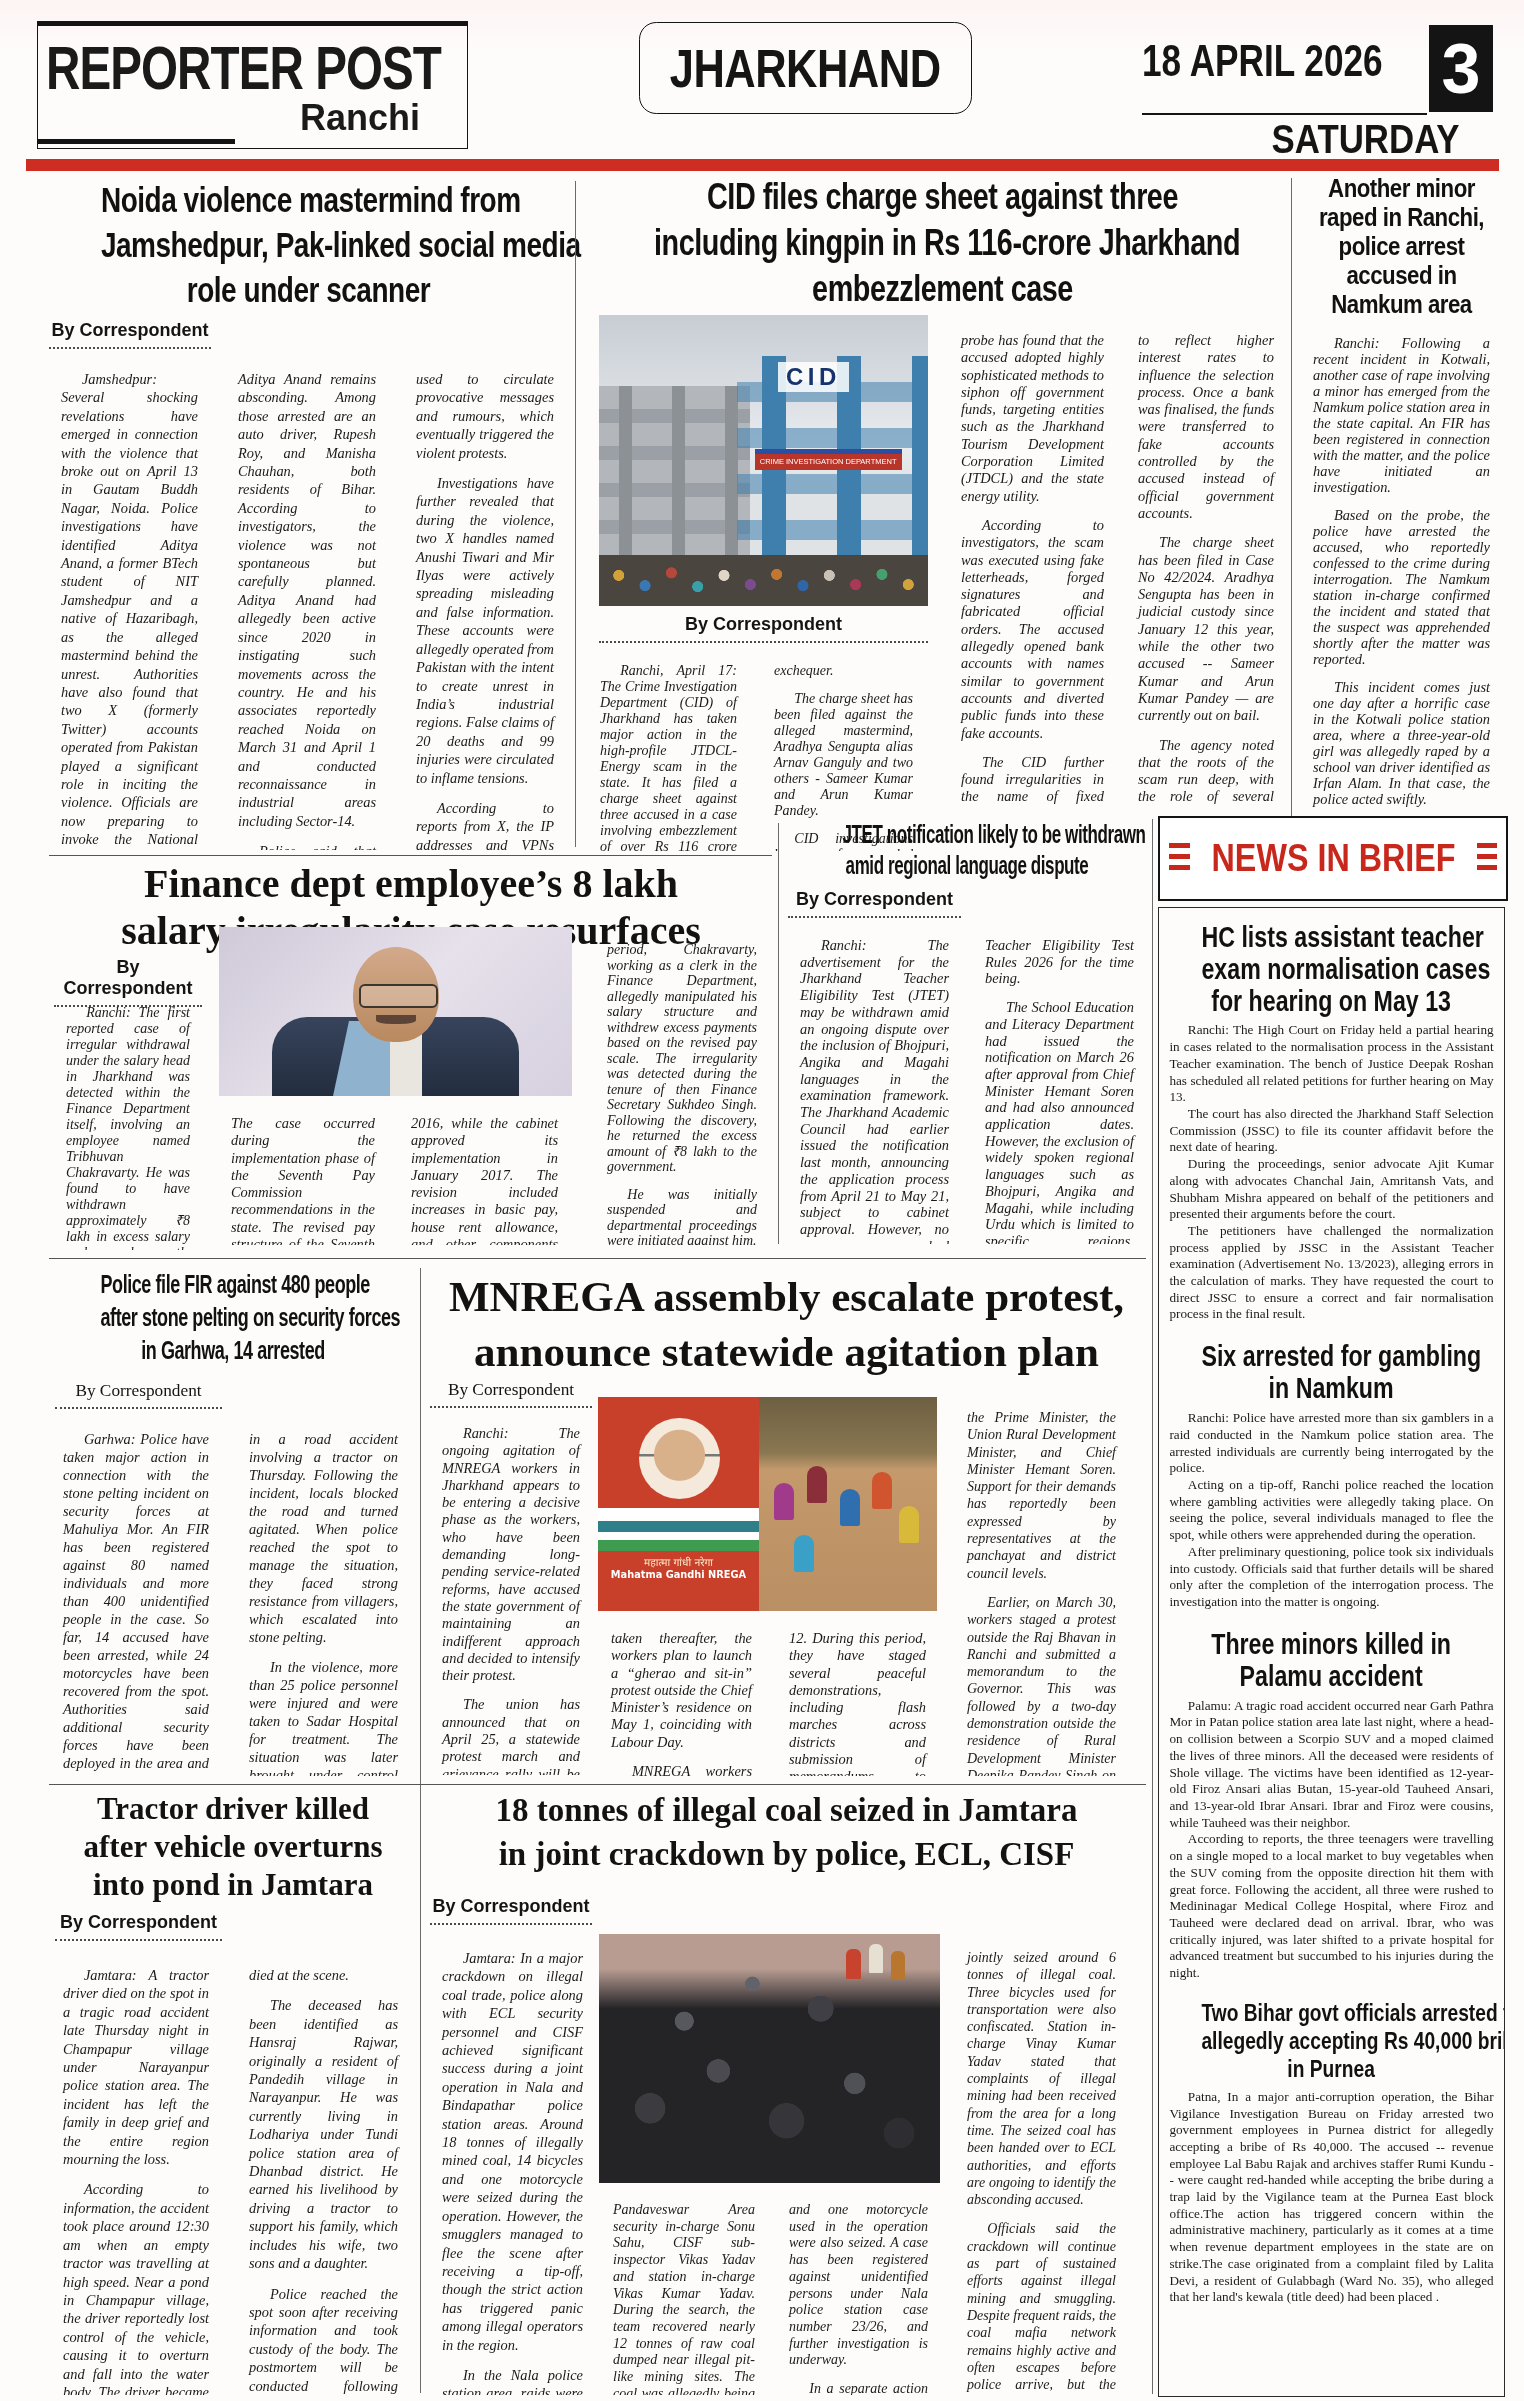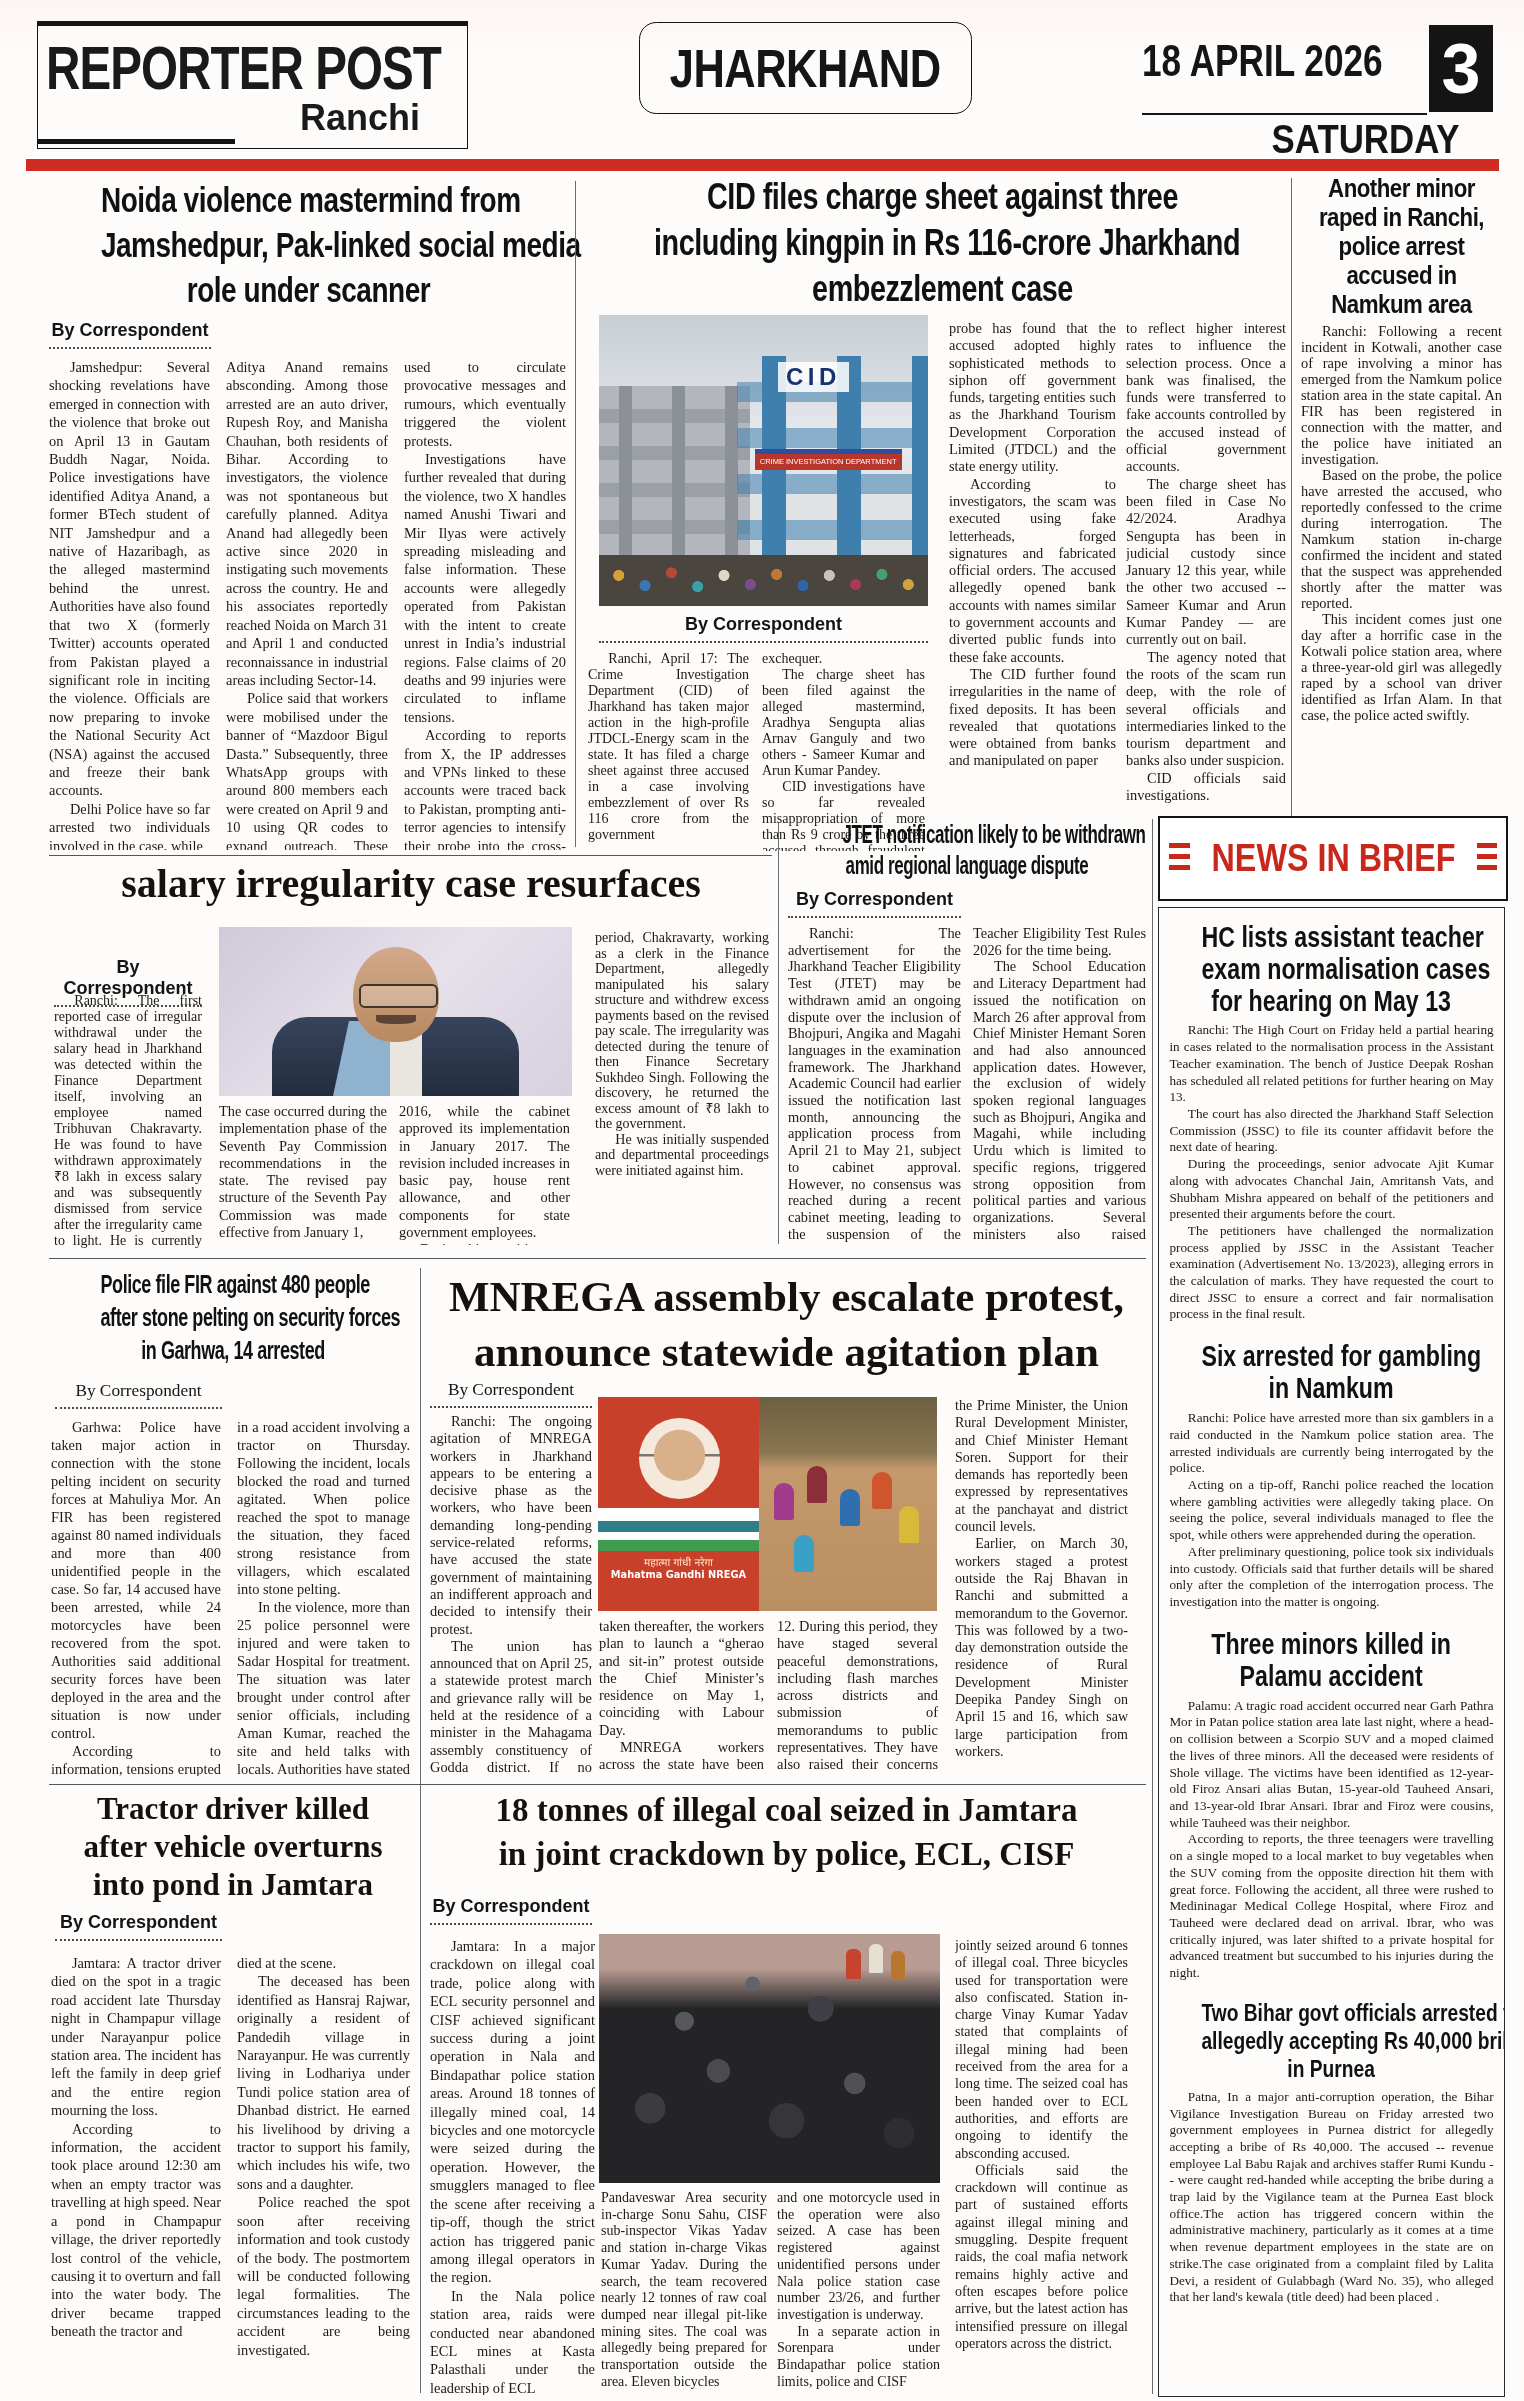--- a/index.html
+++ b/index.html
@@ -24,21 +24,21 @@
   .sqzc{display:inline-block;transform:scaleX(var(--sx,.8));transform-origin:50% 50%;}
   
   .chl p{margin:0;text-align:center;white-space:nowrap;font-family:"Liberation Sans",sans-serif;font-weight:800;color:#111;
          transform:scaleX(var(--sx,.8));transform-origin:50% 50%;letter-spacing:-0.6px;}
   .shl p{margin:0;text-align:center;white-space:nowrap;font-family:"Liberation Serif",serif;font-weight:700;color:#141210;}
   
   .byline{font-family:"Liberation Sans",sans-serif;font-weight:800;font-size:18px;color:#141414;text-align:center;padding-bottom:5.8px;border-bottom:2.3px dotted #4a4a4a;}
   .byline.serif{font-family:"Liberation Serif",serif;font-weight:400;font-size:17.3px;}
   
   .bcol{text-align:justify;color:#1c1a17;overflow:hidden;font-size:14.4px;line-height:18.4px;}
-  .bcol p{margin:0;text-indent:1.45em;}
+  .bcol p{margin:12px;text-indent:1.45em;font-style:italic;}
   .bcol[data-cont="true"] p:first-child{text-indent:0;}
   .vr{width:1.2px;background:#6b6b6b;}
   .hr{height:1.2px;background:#555;}
   
   .ph{overflow:hidden;}
   .cid-photo{background:linear-gradient(180deg,#c7cdd4 0%,#e8ebee 45%,#dfe3e6 60%);}
   .cid-lwing{position:absolute;left:0;bottom:40px;width:46%;height:62%;background:#b3b7bc;
      background-image:repeating-linear-gradient(90deg,transparent 0 19.6px,#8c9196 19.6px 33px,transparent 33px 53px),
                       repeating-linear-gradient(180deg,transparent 0 23px,#9aa0a6 23px 37px);}
   .cid-rwing{position:absolute;right:0;top:14%;width:58%;height:72%;background:linear-gradient(180deg,#e6eaed,#cfd6db);
@@ -179,20 +179,21 @@
     <div class="abs bcol" style="left:1301px;top:323px;width:201px;height:529px;line-height:16px;">
         <p>Ranchi: Following a recent incident in Kotwali, another case of rape involving a minor has emerged from the Namkum police station area in the state capital. An FIR has been registered in connection with the matter, and the police have initiated an investigation.</p>
         <p>Based on the probe, the police have arrested the accused, who reportedly confessed to the crime during interrogation. The Namkum station in-charge confirmed the incident and stated that the suspect was apprehended shortly after the matter was reported.</p>
         <p>This incident comes just one day after a horrific case in the Kotwali police station area, where a three-year-old girl was allegedly raped by a school van driver identified as Irfan Alam. In that case, the police acted swiftly.</p>
       </div>
   </section>
 
   <div class="abs hr" style="left:49px;top:855px;width:723px;"></div>
   <section>
     <div class="abs shl" style="left:49px;top:860px;width:724px;font-size:40px;line-height:47px;">
+        <p>Finance dept employee’s 8 lakh</p>
         <p>salary irregularity case resurfaces</p>
       </div>
     <div class="abs byline" style="left:54px;top:957px;width:148px;">By Correspondent</div>
     <div class="abs ph fin-photo" style="left:219px;top:927px;width:353px;height:169px;">
       <div class="fin-body"></div>
       <div class="fin-scarf"></div>
       <div class="fin-shirt"></div>
       <div class="fin-head"></div>
       <div class="fin-glass"></div>
       <div class="fin-mus"></div>

